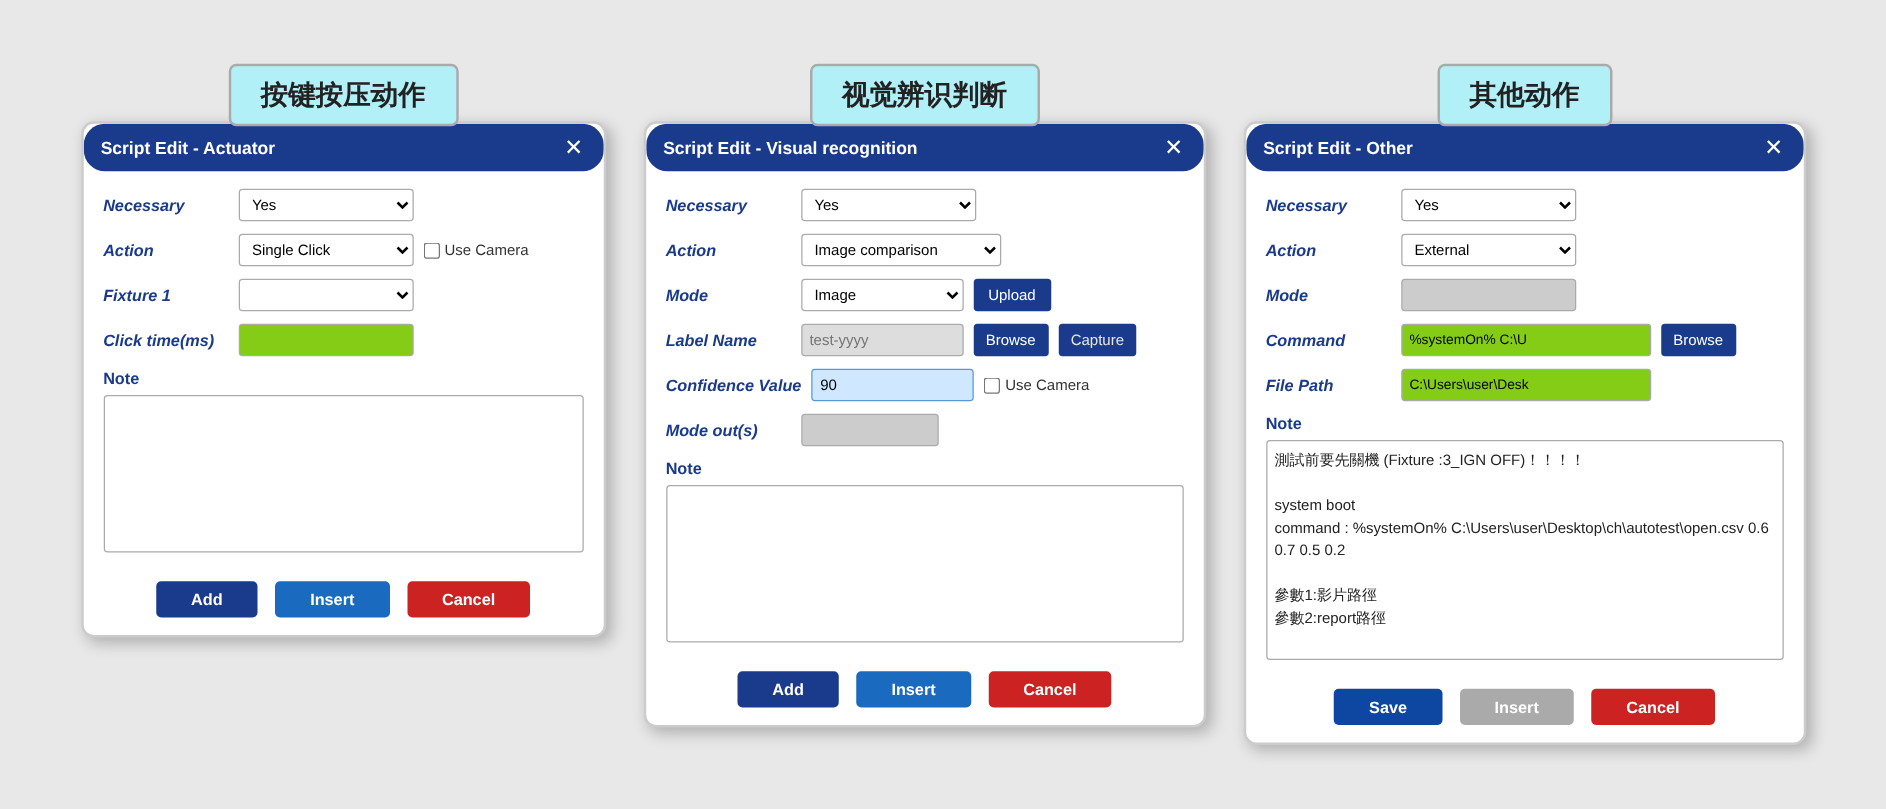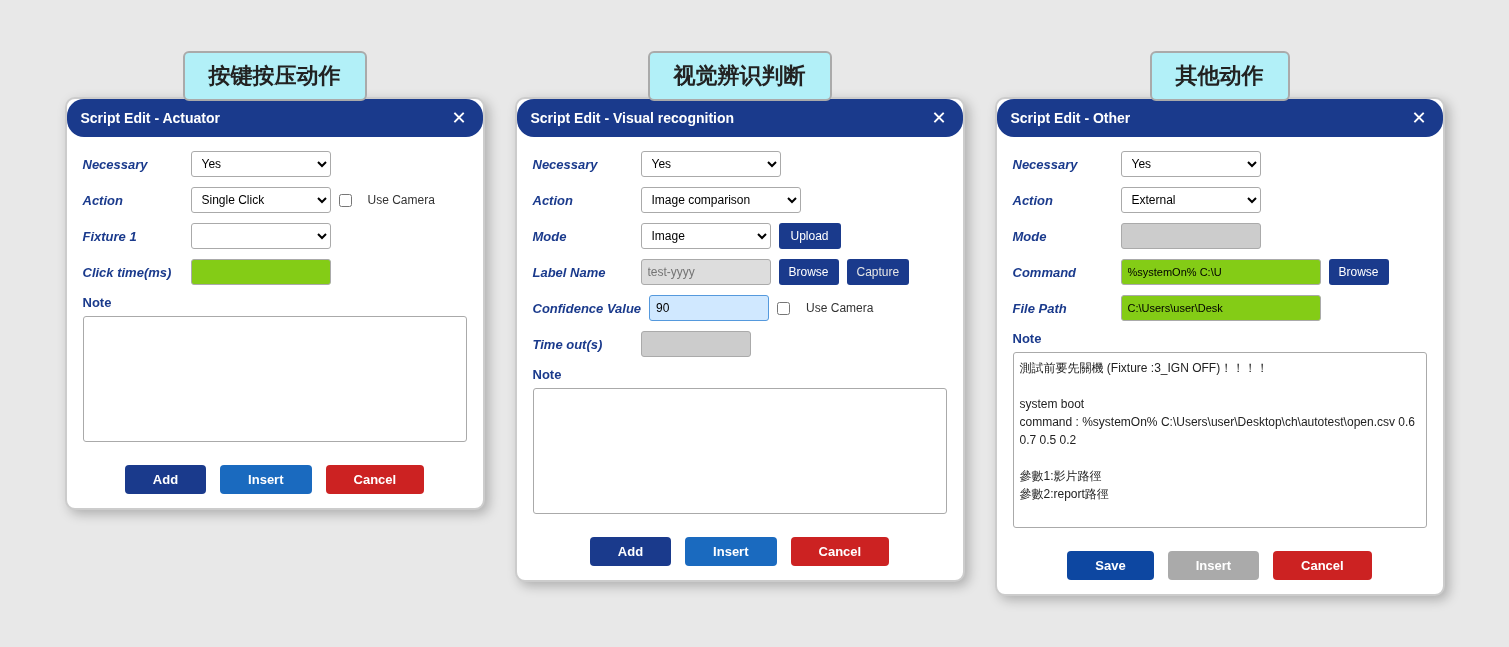--- a/index.html
+++ b/index.html
@@ -108,21 +108,21 @@
       background: #d0e8ff;
       border: 1px solid #5599dd;
       border-radius: 3px;
       padding: 3px 6px;
       font-size: 12px;
       height: 26px;
     }
     .checkbox-label {
       display: flex;
       align-items: center;
-      gap: 16px;
+      gap: 4px;
       font-size: 12px;
       color: #333;
     }
     .note-label {
       color: #1a3a8c;
       font-weight: bold;
       font-size: 13px;
       margin-bottom: 6px;
     }
     textarea.note-area {
@@ -282,28 +282,28 @@
           <button class="btn-upload">Upload</button>
         </div>
         <div class="form-row">
           <span class="form-label">Label Name</span>
           <input type="text" class="form-control" style="width: 130px; background: rgb(221, 221, 221); color: rgb(136, 136, 136);" placeholder="test-yyyy">
           <button class="btn-browse">Browse</button>
           <button class="btn-capture">Capture</button>
         </div>
         <div class="form-row">
           <span class="form-label">Confidence Value</span>
-          <input type="text" class="form-control-blue" style="width: 120px;" value="90">
+          <input type="text" class="form-control-blue" style="width: 130px;" value="90">
           <label class="checkbox-label">
             <input type="checkbox" style="">
             <span>Use Camera</span>
           </label>
         </div>
         <div class="form-row">
-          <span class="form-label">Time out(s)</span>
+          <span class="form-label">Mode out(s)</span>
           <div style="background:#ccc;width:110px;height:26px;border-radius:3px;border:1px solid #aaa;"></div>
         </div>
         <div style="margin-top:10px;">
           <div class="note-label">Note</div>
           <textarea class="note-area" rows="8" style=""></textarea>
         </div>
       </div>
       <div class="dialog-footer">
         <button class="btn btn-blue">Add</button>
         <button class="btn btn-blue-mid">Insert</button>

